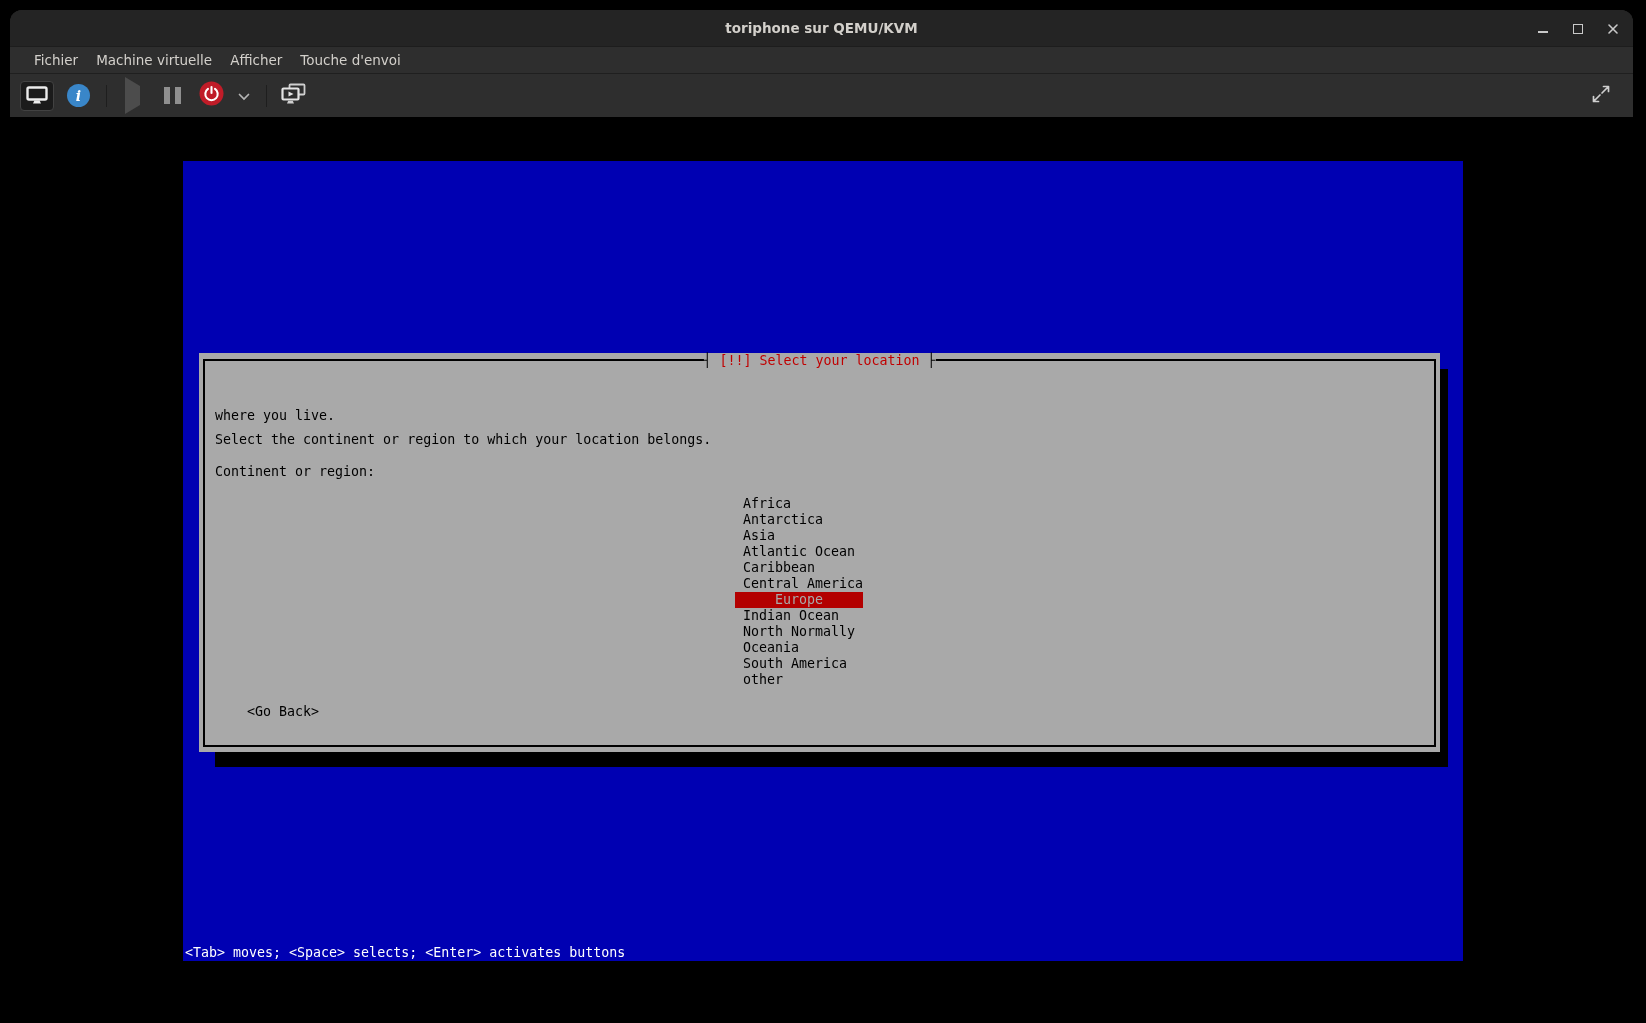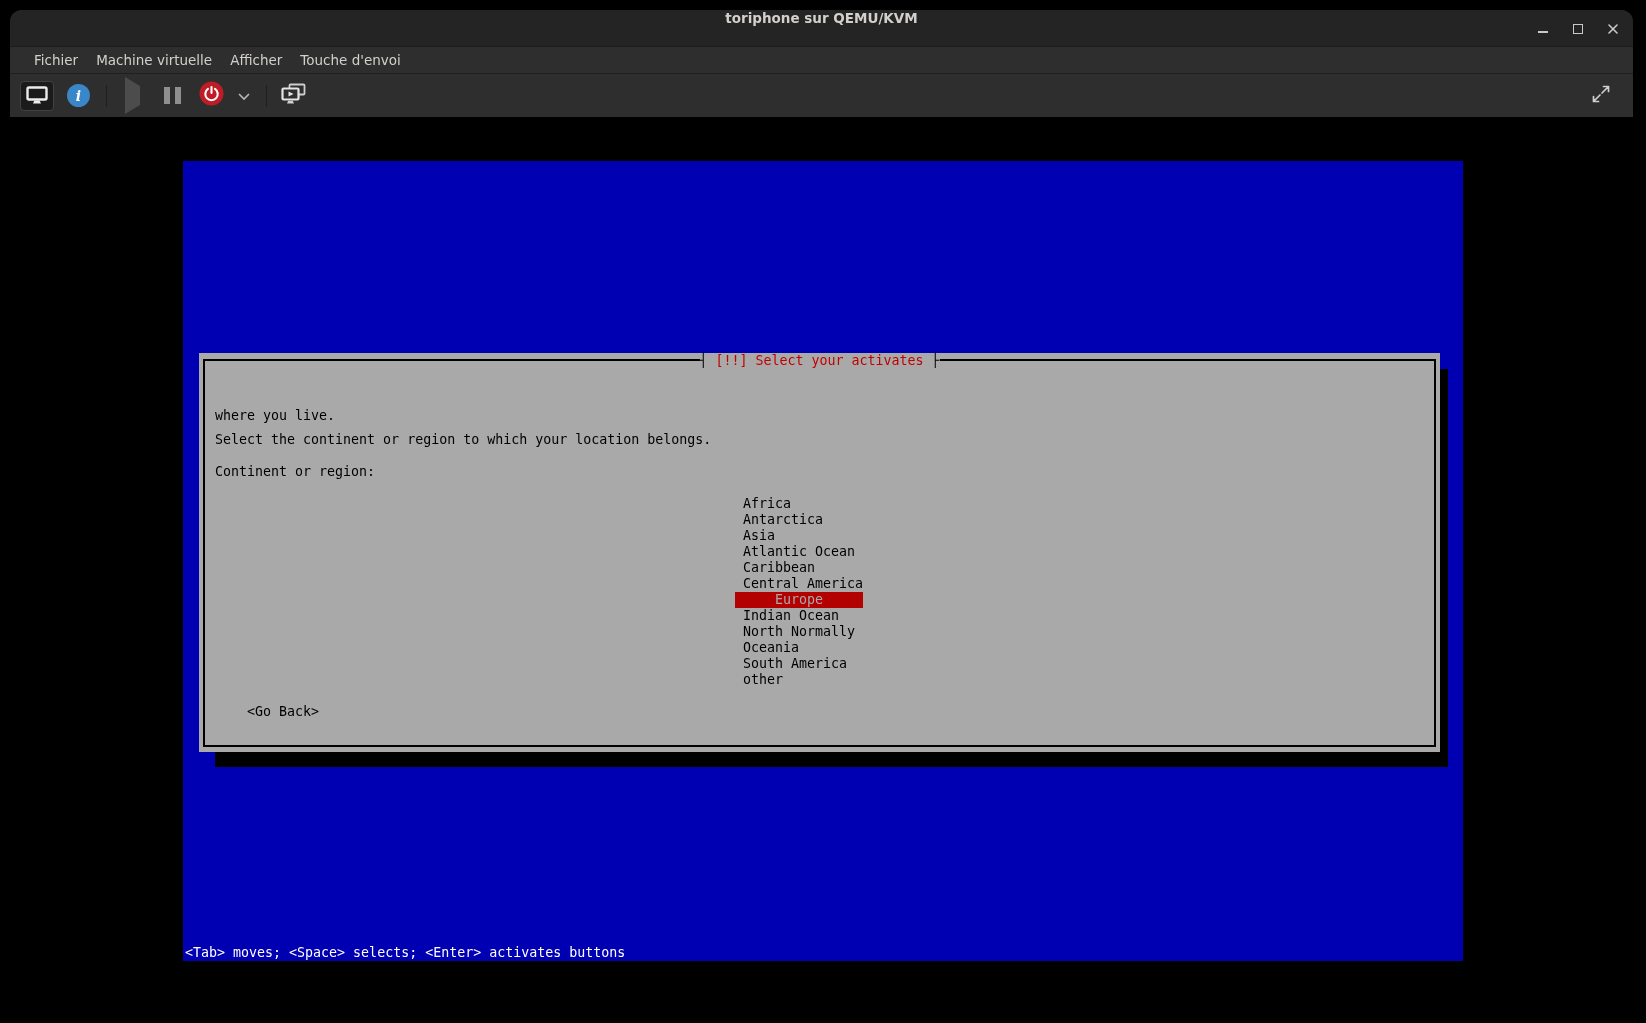--- a/index.html
+++ b/index.html
@@ -12,21 +12,21 @@
     --chrome_mid:#2e2e2e;
     --chrome_text:#d3d0cb;
   }
   *{margin:0;padding:0;box-sizing:border-box;}
   html,body{width:1646px;height:1023px;overflow:hidden;background:#000;
     font-family:"DejaVu Sans","Liberation Sans",sans-serif;}
   .window{position:absolute;left:10px;top:10px;width:1623px;height:1013px;
     background:var(--chrome_mid);border-radius:12px 12px 0 0;overflow:hidden;}
   
   .titlebar{position:relative;height:37px;background:var(--chrome_dark);
-    border-bottom:1px solid #1d1d1d;display:flex;justify-content:center;}
+    border-bottom:1px solid #1d1d1d;display:flex;align-items:center;justify-content:center;}
   .window-title{font-size:13.5px;font-weight:bold;color:var(--chrome_text);}
   .win-controls{position:absolute;right:14px;top:0;height:37px;display:flex;align-items:center;gap:22px;}
   .win-btn{width:13px;height:13px;display:flex;align-items:center;justify-content:center;cursor:default;}
   .min-glyph{width:10px;height:2px;background:#c9c9c9;margin-top:6px;}
   .max-glyph{width:10px;height:10px;border:1.5px solid #c9c9c9;}
   
   .menubar{height:26px;background:var(--chrome_mid);display:flex;align-items:center;
     padding-left:24px;gap:18px;}
   .menu-item{font-size:13.5px;color:var(--chrome_text);white-space:nowrap;}
   
@@ -143,21 +143,21 @@
     </div>
   </div>
 
   <div class="console-area">
     <div class="vm-screen">
 
       <div class="dlg-shadow"></div>
 
       <div class="dialog">
         <div class="dlg-frame"></div>
-        <div class="dlg-title"><span class="tick">┤</span><span class="ttl">[!!] Select your activates</span><span class="tick">├</span></div>
+        <div class="dlg-title"><span class="tick">┤</span><span class="ttl">[!!] Select your location</span><span class="tick">├</span></div>
 
         <div class="row pre" style="top:55px">where you live.</div>
         <div class="row pre" style="top:79px">Select the continent or region to which your location belongs.</div>
         <div class="row pre" style="top:111px">Continent or region:</div>
 
         <div class="loc-list">
 
         <div class="opt">Africa</div>
             <div class="opt">Antarctica</div>
             <div class="opt">Asia</div>

